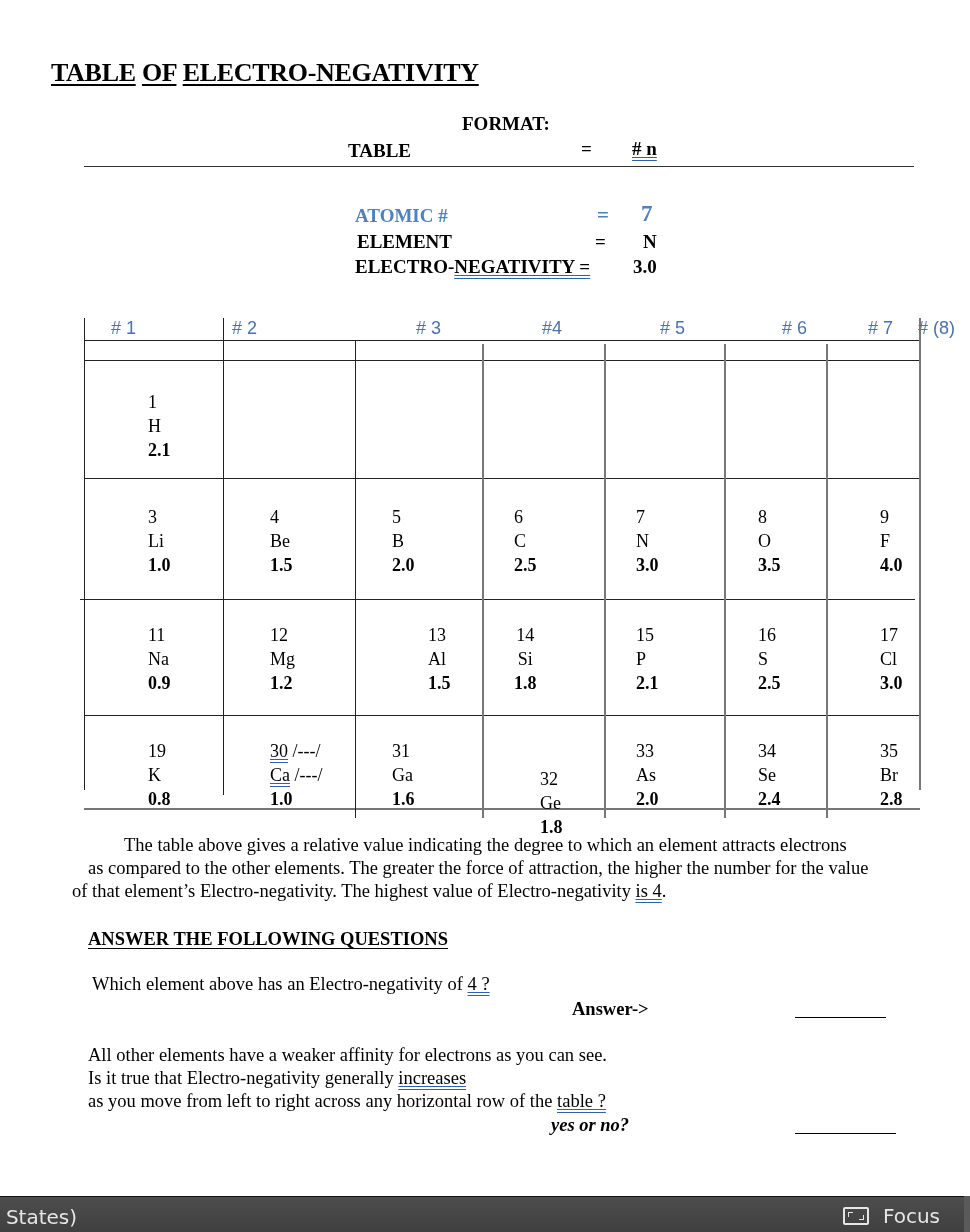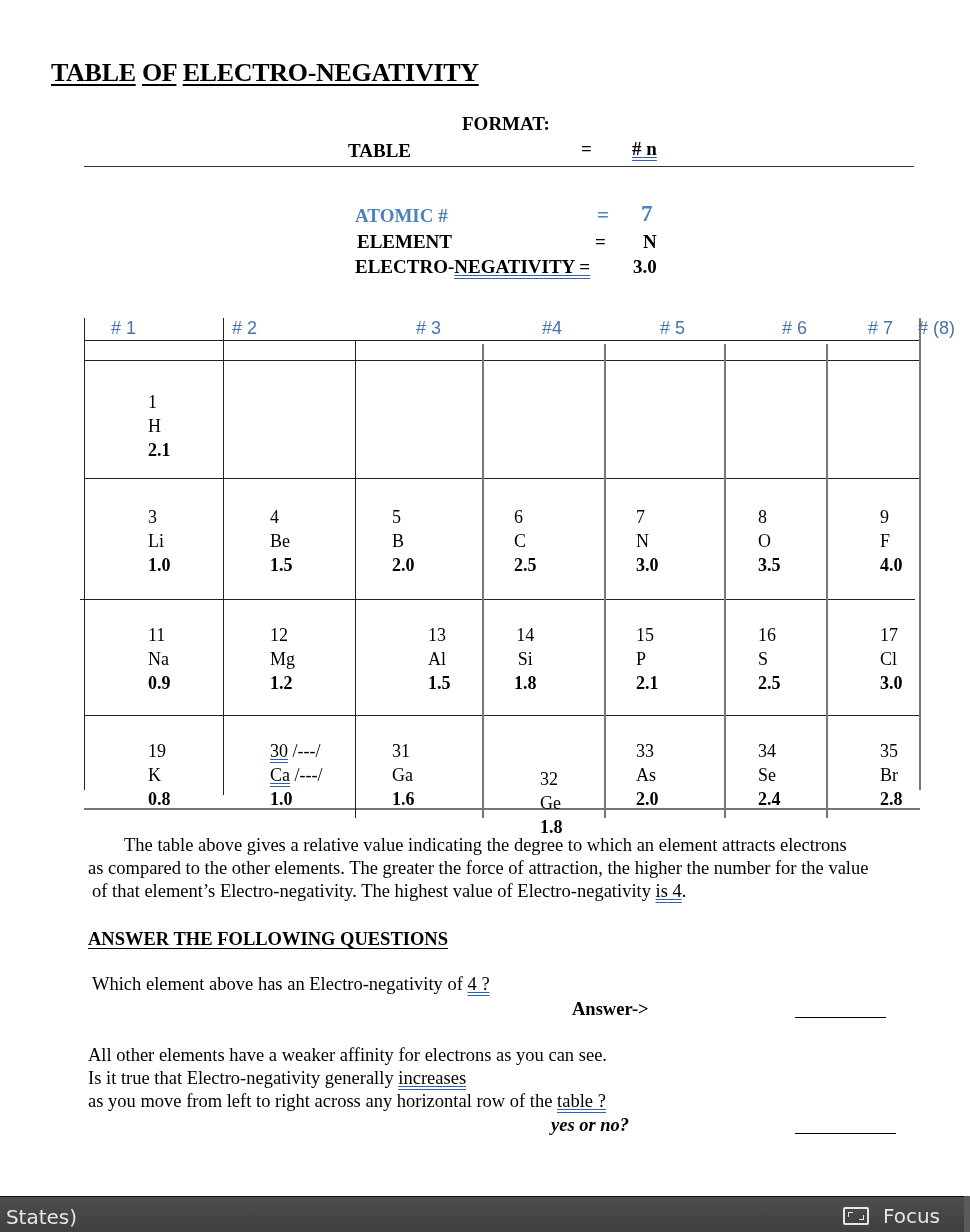--- a/index.html
+++ b/index.html
@@ -209,21 +209,21 @@
   <div class="en">2.4</div>
 </div>
 <div class="cell" style="left:880px; top:739px;">
   <div>35</div>
   <div>Br</div>
   <div class="en">2.8</div>
 </div>
 
 <div class="abs para" style="left:124px; top:834px;">The table above gives a relative value indicating the degree to which an element attracts electrons</div>
 <div class="abs para" style="left:88px; top:857px;text-align:right;">as compared to the other elements. The greater the force of attraction, the higher the number for the value</div>
-<div class="abs para" style="left:92px; top:880px;">
+<div class="abs para" style="left:72px; top:880px;">
   <span>of that element’s Electro-negativity.  The highest value of Electro-negativity </span><span class="squiggle">is  4</span><span>.</span>
 </div>
 
 <div class="abs para bold" style="left:88px; top:928px; text-decoration: underline; text-underline-offset:3px;">ANSWER THE FOLLOWING QUESTIONS</div>
 
 <div class="abs para" style="left:92px; top:973px;text-align:right;">
   <span>Which element above has an Electro-negativity of </span><span class="squiggle">4 ?</span>
 </div>
 <div class="abs para bold" style="left:572px; top:998px;">Answer-&gt;</div>
 <div class="blank" style="left:795px; top:1017px; width:91px;"></div>

